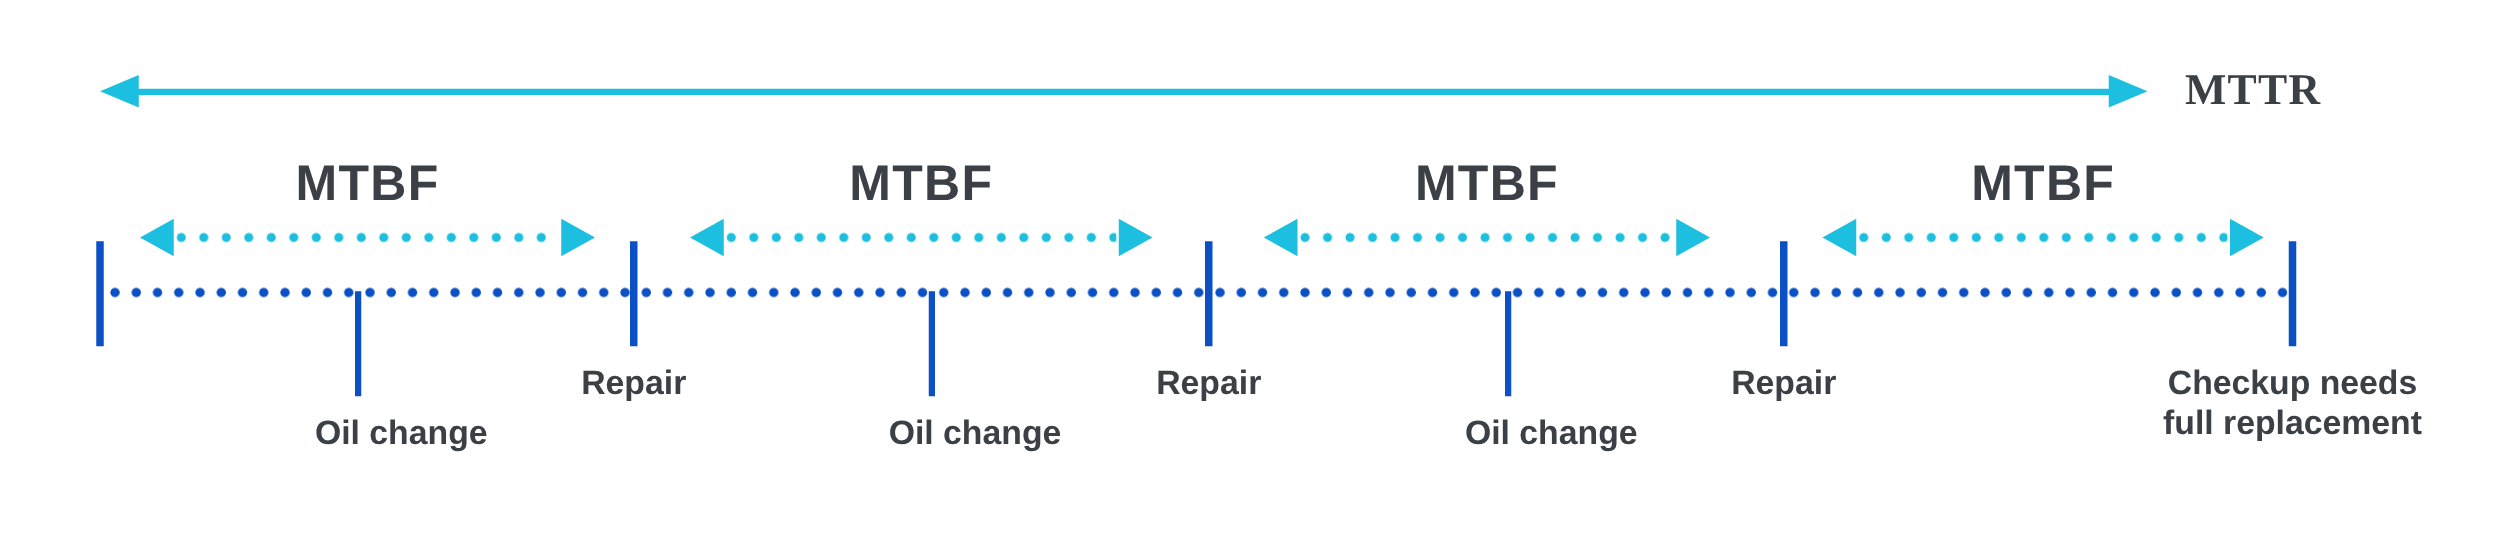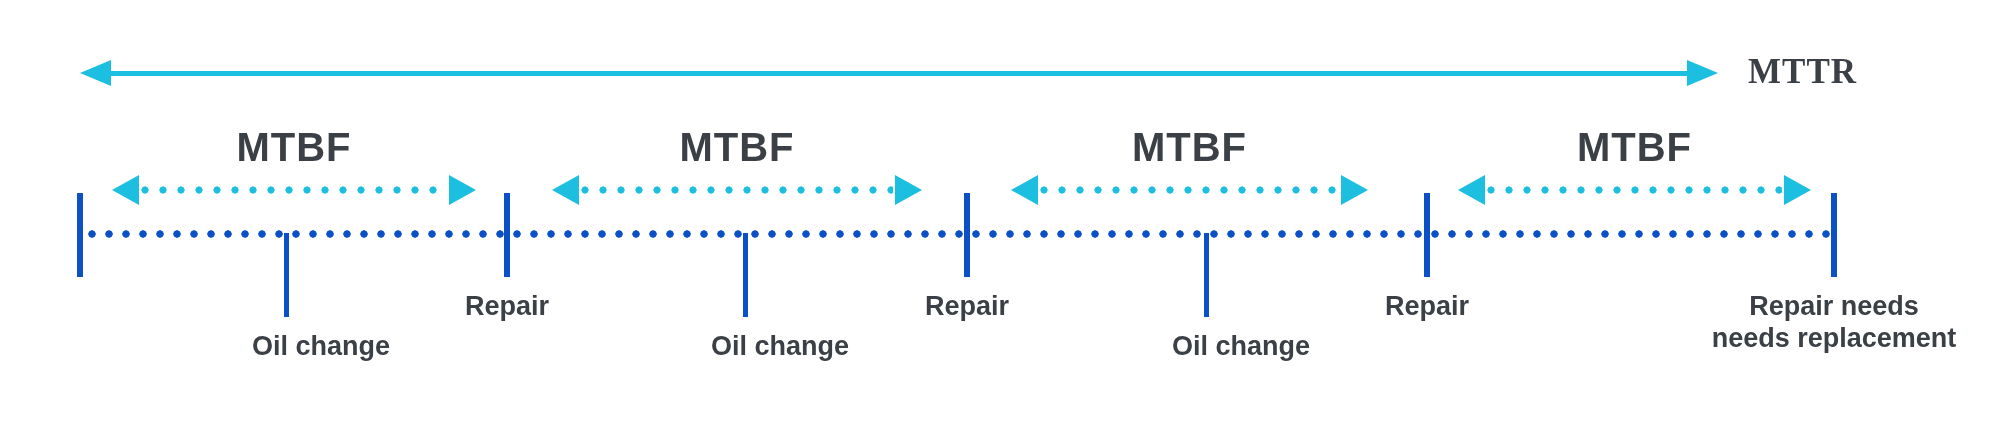--- a/index.html
+++ b/index.html
@@ -109,17 +109,17 @@
         <div>Repair</div>
       </div>
       <div class="tick-minor" style="left: 1203.5px;"></div>
       <div class="event-label row2" style="left: 1206px;">
         <div>Oil change</div>
       </div>
       <div class="event-label row1" style="left: 1427px;">
         <div>Repair</div>
       </div>
       <div class="event-label row1" style="left: 1834px;">
-        <div>Repair needs</div>
-        <div>needs replacement</div>
+        <div>Checkup needs</div>
+        <div>full replacement</div>
       </div>
     </div>
 </div>
 
 </body></html>

